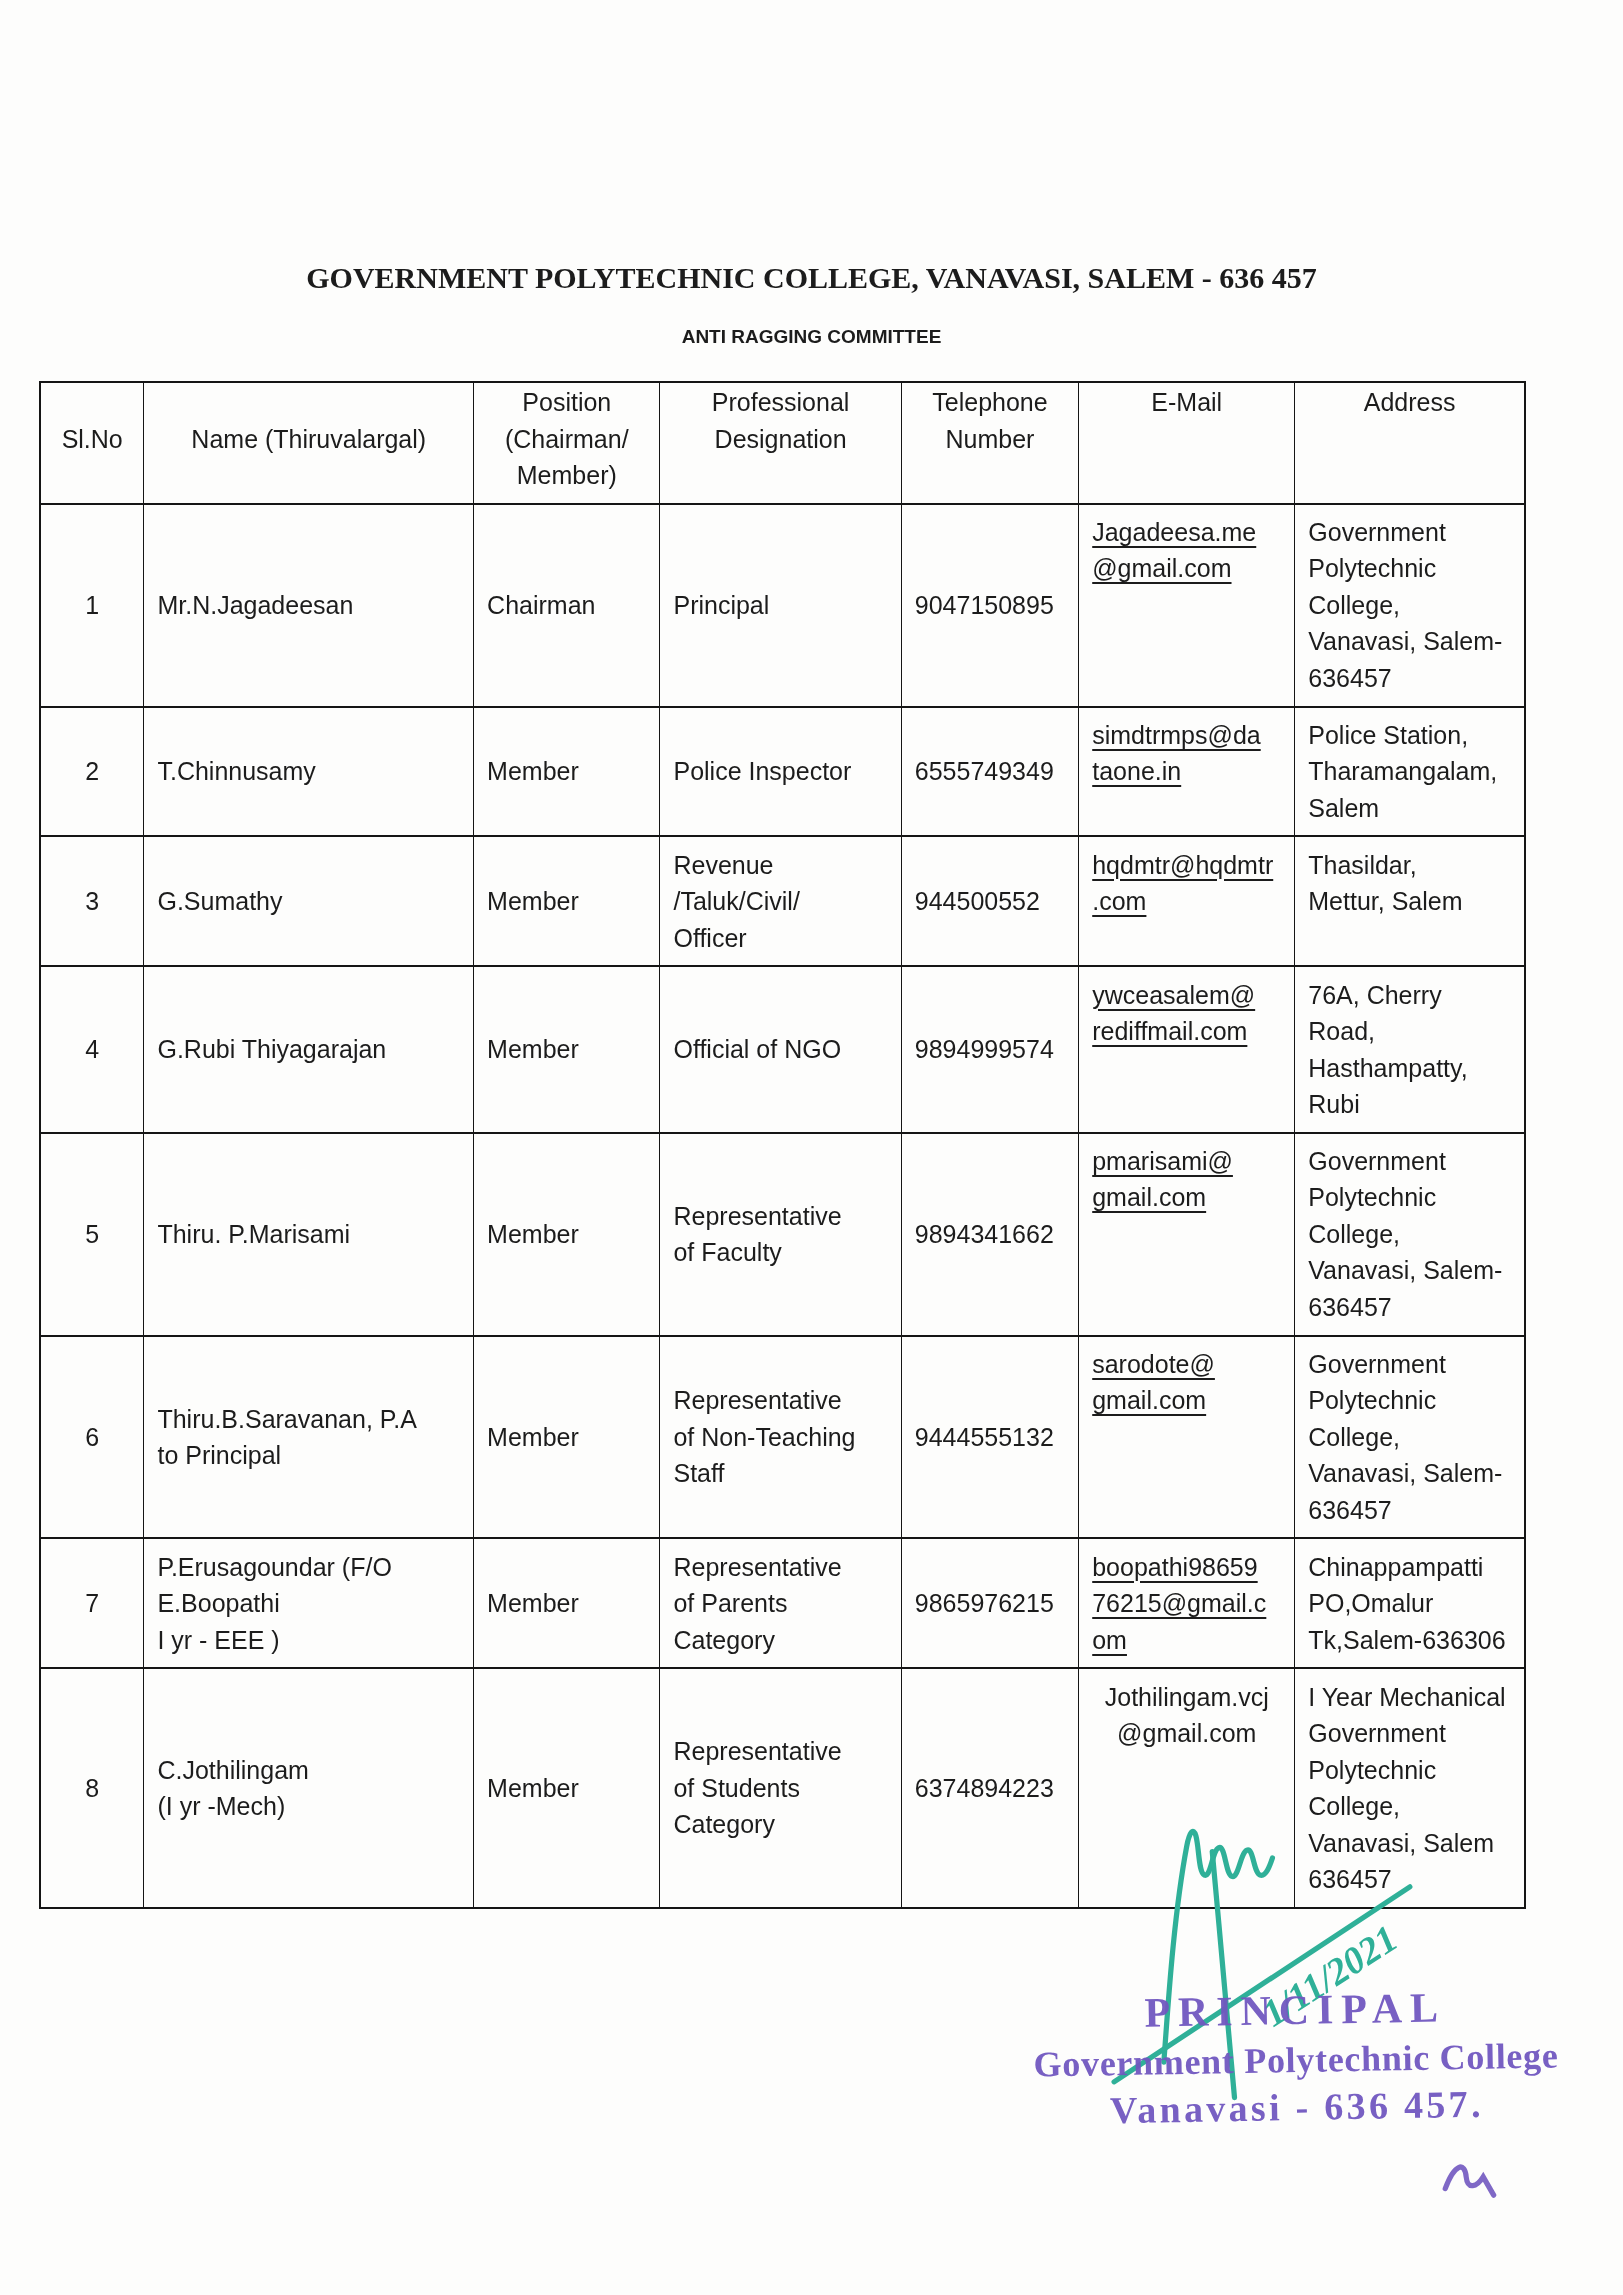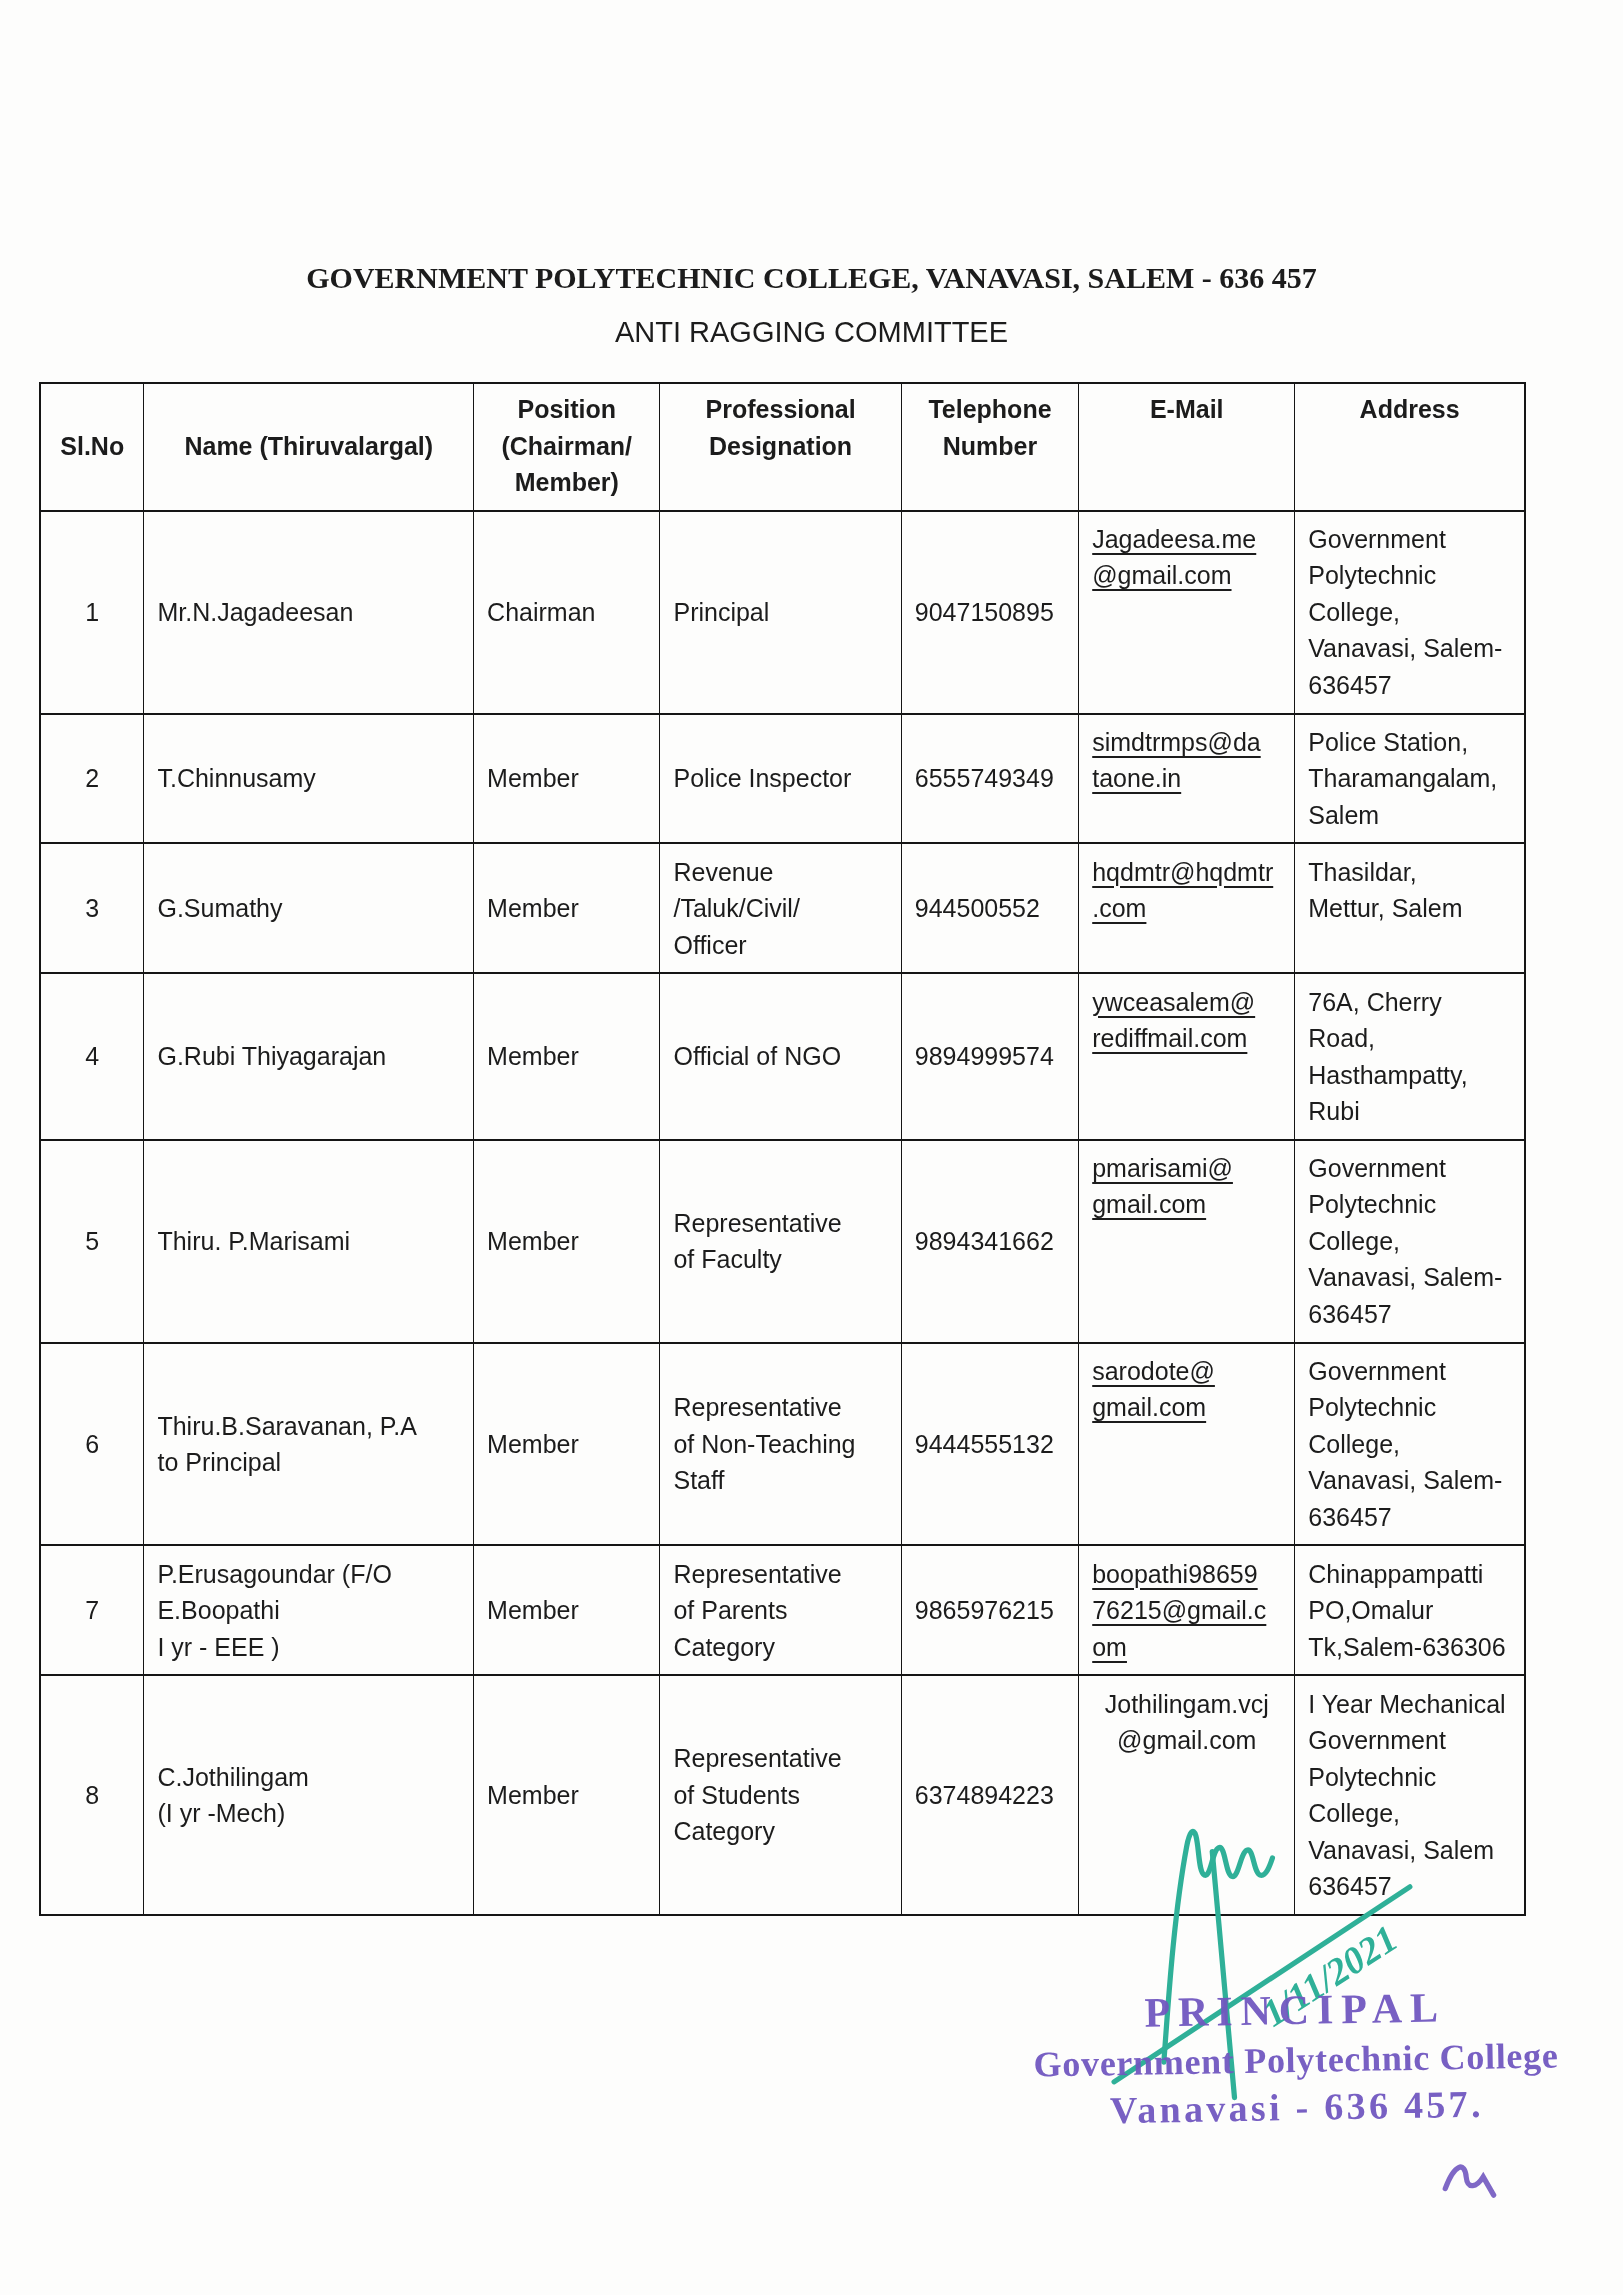--- a/index.html
+++ b/index.html
@@ -6,21 +6,21 @@
   body {
     width: 1623px; height: 2295px;
     background: #fdfdfc;
     font-family: "Liberation Sans", sans-serif;
     color: var(--text, #1c1c1c);
     position: relative;
     overflow: hidden;
   }
   .titles { text-align: center; padding-top: 261px; }
   .title-1 { font-size: 30px; font-weight: bold; letter-spacing: 0px; font-family: Liberation Serif, serif; }
-  .title-2 { font-size: 29px; font-weight: normal; margin-top: 21px; }
+  .title-2 { font-size: 19px; font-weight: bold; margin-top: 31px; }
 
   table.committee {
     border-collapse: collapse;
     table-layout: fixed;
     width: 1487px;
     margin-left: 39px;
     margin-top: 33px;
     border: 2.6px solid #151515;
   }
   th, td {
@@ -30,24 +30,24 @@
     border-bottom: 2.6px solid #151515;
     padding: 9.2px 13px;
     font-size: 25px;
     line-height: 1.46;
     white-space: pre-line;
     word-wrap: break-word;
     vertical-align: middle;
     text-align: left;
   }
   th {
-    font-weight: bold;
+    font-weight: normal;
     text-align: center;
     vertical-align: top;
-    padding-top: 7px;
+    padding-top: 1px;
   }
   th.v-mid { vertical-align: middle; }
   td.c-slno { text-align: center; }
   td.c-email, td.c-address { vertical-align: top; }
   td.c-email { text-decoration: underline; text-decoration-thickness: 2px; text-underline-offset: 4.6px; }
   tr[data-row="8"] td.c-email { text-decoration: none; text-align: center; }
 
   .sig-block { position: absolute; left: 995px; top: 1795px; width: 602px; height: 419px; }
   .sig-svg { position: absolute; left: 0; top: 0; overflow: visible; }
   .sig-date-text {

